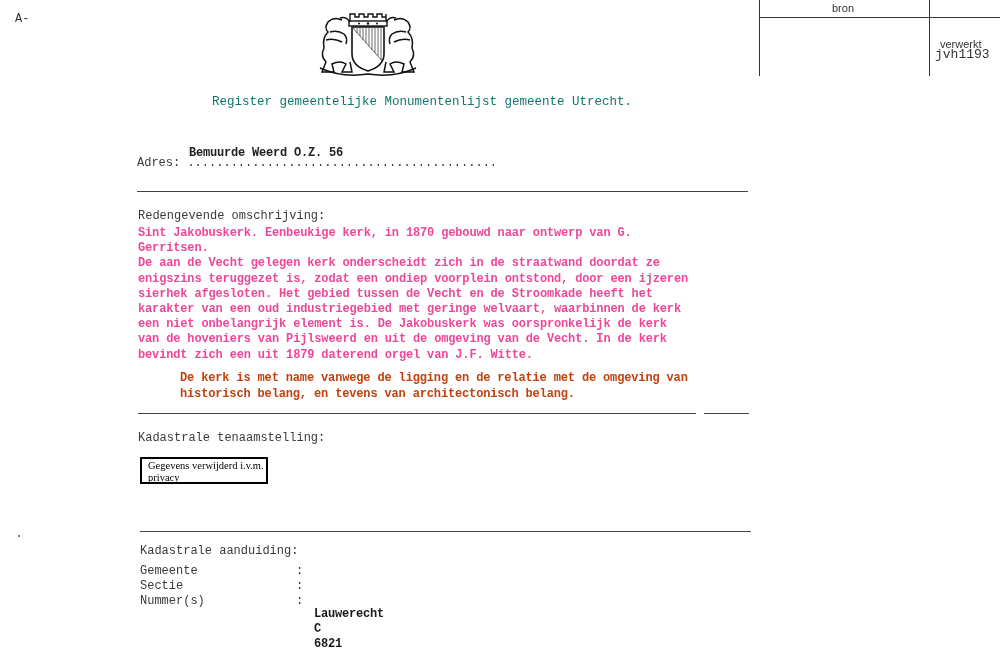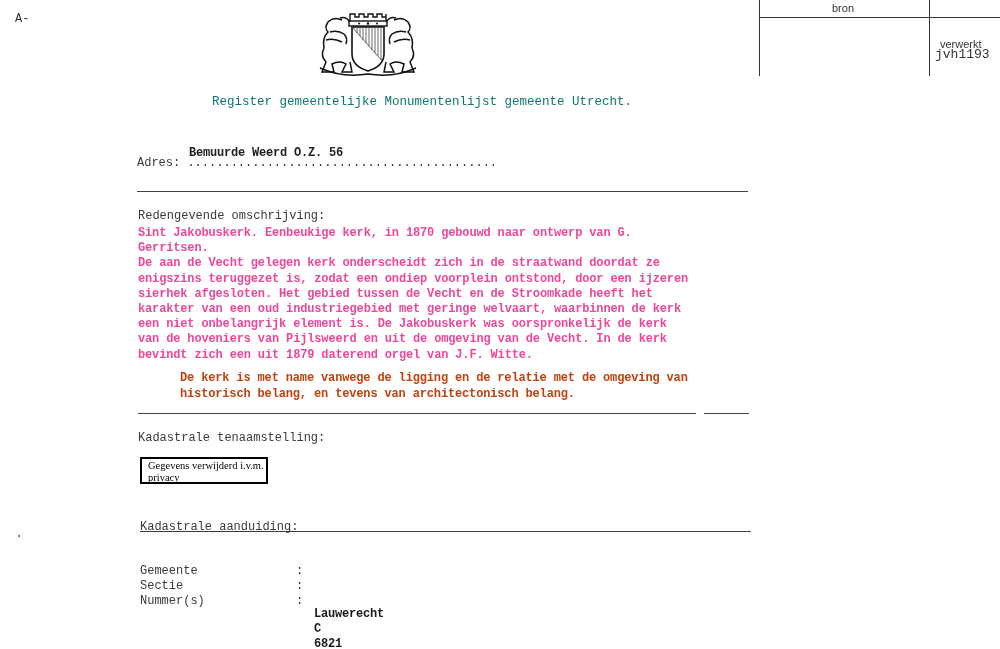--- a/index.html
+++ b/index.html
@@ -125,21 +125,21 @@
 historisch belang, en tevens van architectonisch belang.</div>
 
 <div class="rule" style="left:138px;top:413px;width:558px;"></div>
 <div class="rule" style="left:704px;top:413px;width:45px;"></div>
 
 <div class="abs section-label mono" style="left:138px;top:431px;">Kadastrale tenaamstelling:</div>
 <div class="abs privacy-box">Gegevens verwijderd i.v.m. privacy</div>
 
 <div class="rule" style="left:140px;top:531px;width:611px;"></div>
 
-<div class="abs section-label mono" style="left:140px;top:520px;text-decoration:underline;">Kadastrale aanduiding:</div>
+<div class="abs section-label mono" style="left:140px;top:544px;">Kadastrale aanduiding:</div>
 
 <div class="abs kad-row mono" style="left:140px;top:564px;">Gemeente</div>
 <div class="abs kad-colon mono" style="left:296px;top:564px;">:</div>
 <div class="abs kad-val mono" style="left:314px;top:559px;">Lauwerecht</div>
 
 <div class="abs kad-row mono" style="left:140px;top:579px;">Sectie</div>
 <div class="abs kad-colon mono" style="left:296px;top:579px;">:</div>
 <div class="abs kad-val mono" style="left:314px;top:574px;">C</div>
 
 <div class="abs kad-row mono" style="left:140px;top:594px;">Nummer(s)</div>

